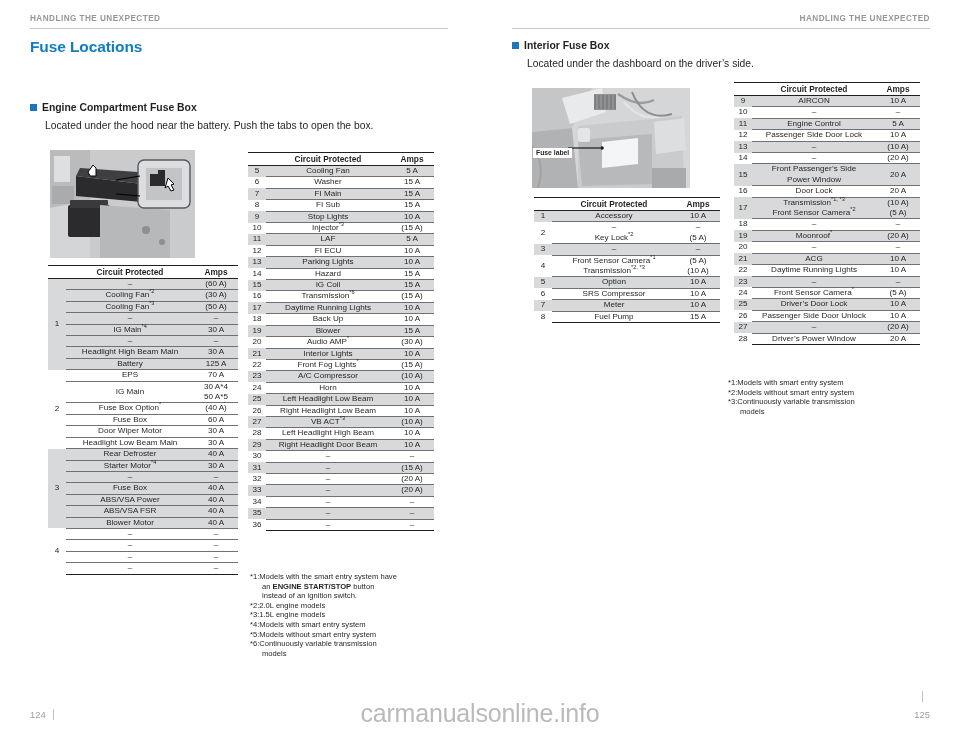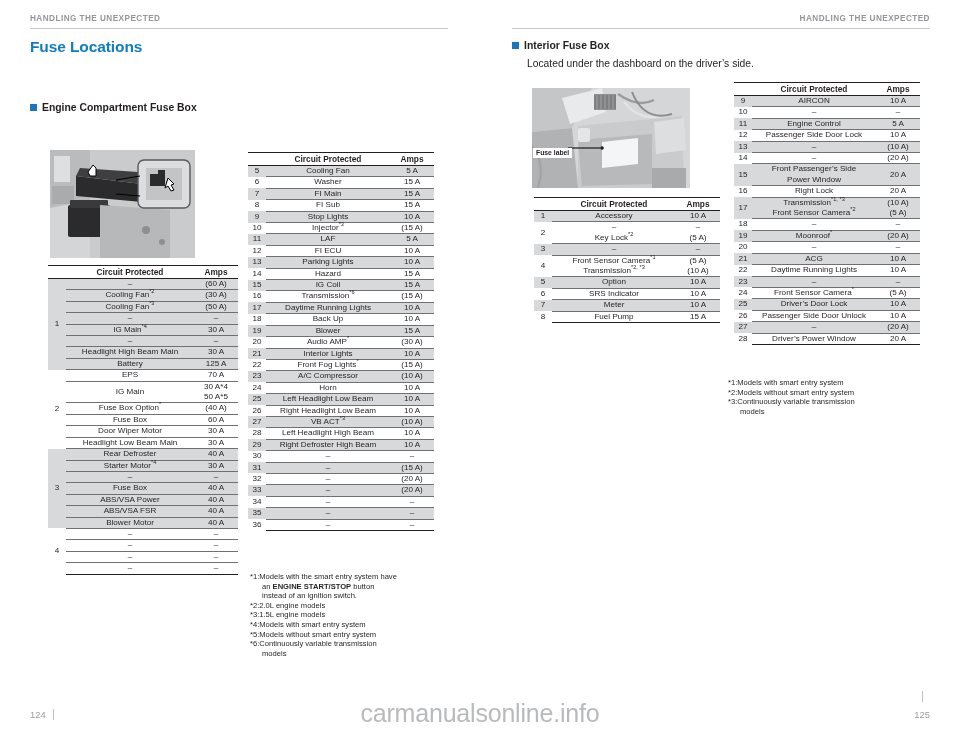--- a/index.html
+++ b/index.html
@@ -160,20 +160,21 @@
 <div class="page page-left">
   <div class="runhead runhead-left">HANDLING THE UNEXPECTED</div>
   <div class="rule rule-left"></div>
 
   <div class="h1">Fuse Locations</div>
 
   <div class="h2 h2-engine">
     <span class="sq"></span>
     <span>Engine Compartment Fuse Box</span>
   </div>
+  <div class="sub sub-engine">Located under the hood near the battery. Push the tabs to open the box.</div>
 
   <div class="photo photo-engine">
     <svg viewBox="0 0 145 108" preserveAspectRatio="none">
       <rect x="0" y="0" width="145" height="108" fill="#c9cbcd"></rect>
       <rect x="0" y="0" width="40" height="108" fill="#b9bbbd"></rect>
       <rect x="4" y="6" width="16" height="26" fill="#dedfe1"></rect>
       <rect x="2" y="36" width="22" height="18" fill="#a9abad"></rect>
       <path d="M0 58 L40 50 L40 108 L0 108 Z" fill="#d3d5d7"></path>
       <rect x="18" y="55" width="42" height="32" fill="#2b2b2d" rx="2"></rect>
       <rect x="20" y="50" width="38" height="8" fill="#3a3a3c" rx="1"></rect>
@@ -432,21 +433,21 @@
           <td class="c-name">VB ACT<sup class="fn">*3</sup></td>
           <td class="c-amp">(10 A)</td>
         </tr>
         <tr>
           <td class="c-num" style="border-bottom: 0.7px solid rgb(111, 112, 115);">28</td>
           <td class="c-name">Left Headlight High Beam</td>
           <td class="c-amp">10 A</td>
         </tr>
         <tr class="shade">
           <td class="c-num" style="border-bottom: 0.7px solid rgb(111, 112, 115);">29</td>
-          <td class="c-name">Right Defroster High Beam</td>
+          <td class="c-name">Right Headlight Door Beam</td>
           <td class="c-amp">10 A</td>
         </tr>
         <tr>
           <td class="c-num" style="border-bottom: 0.7px solid rgb(111, 112, 115);">30</td>
           <td class="c-name">–</td>
           <td class="c-amp">–</td>
         </tr>
         <tr class="shade">
           <td class="c-num" style="border-bottom: 0.7px solid rgb(111, 112, 115);">31</td>
           <td class="c-name">–</td>
@@ -564,21 +565,21 @@
         <td class="c-name dbl">Front Sensor Camera<sup class="fn">*1</sup><br>Transmission<sup class="fn">*2, *3</sup></td>
         <td class="c-amp dbl">(5 A)<br>(10 A)</td>
       </tr>
       <tr class="shade">
         <td class="c-num" style="border-bottom: 0.7px solid rgb(111, 112, 115);">5</td>
         <td class="c-name">Option</td>
         <td class="c-amp">10 A</td>
       </tr>
       <tr>
         <td class="c-num" style="border-bottom: 0.7px solid rgb(111, 112, 115);">6</td>
-        <td class="c-name">SRS Indicator</td>
+        <td class="c-name">SRS Compressor</td>
         <td class="c-amp">10 A</td>
       </tr>
       <tr class="shade">
         <td class="c-num" style="border-bottom: 0.7px solid rgb(111, 112, 115);">7</td>
         <td class="c-name">Meter</td>
         <td class="c-amp">10 A</td>
       </tr>
       <tr class="last">
         <td class="c-num" style="border-bottom: 0.7px solid rgb(111, 112, 115);">8</td>
         <td class="c-name">Fuel Pump</td>
@@ -626,21 +627,21 @@
         <td class="c-name">–</td>
         <td class="c-amp">(20 A)</td>
       </tr>
       <tr class="shade">
         <td class="c-num" style="border-bottom: 0.7px solid rgb(111, 112, 115);">15</td>
         <td class="c-name dbl">Front Passenger’s Side<br>Power Window</td>
         <td class="c-amp">20 A</td>
       </tr>
       <tr>
         <td class="c-num" style="border-bottom: 0.7px solid rgb(111, 112, 115);">16</td>
-        <td class="c-name">Right Lock</td>
+        <td class="c-name">Door Lock</td>
         <td class="c-amp">20 A</td>
       </tr>
       <tr class="shade">
         <td class="c-num" style="border-bottom: 0.7px solid rgb(111, 112, 115);">17</td>
         <td class="c-name dbl">Transmission<sup class="fn">*1, *3</sup><br>Front Sensor Camera<sup class="fn">*2</sup></td>
         <td class="c-amp dbl">(10 A)<br>(5 A)</td>
       </tr>
       <tr>
         <td class="c-num" style="border-bottom: 0.7px solid rgb(111, 112, 115);">18</td>
         <td class="c-name">–</td>

